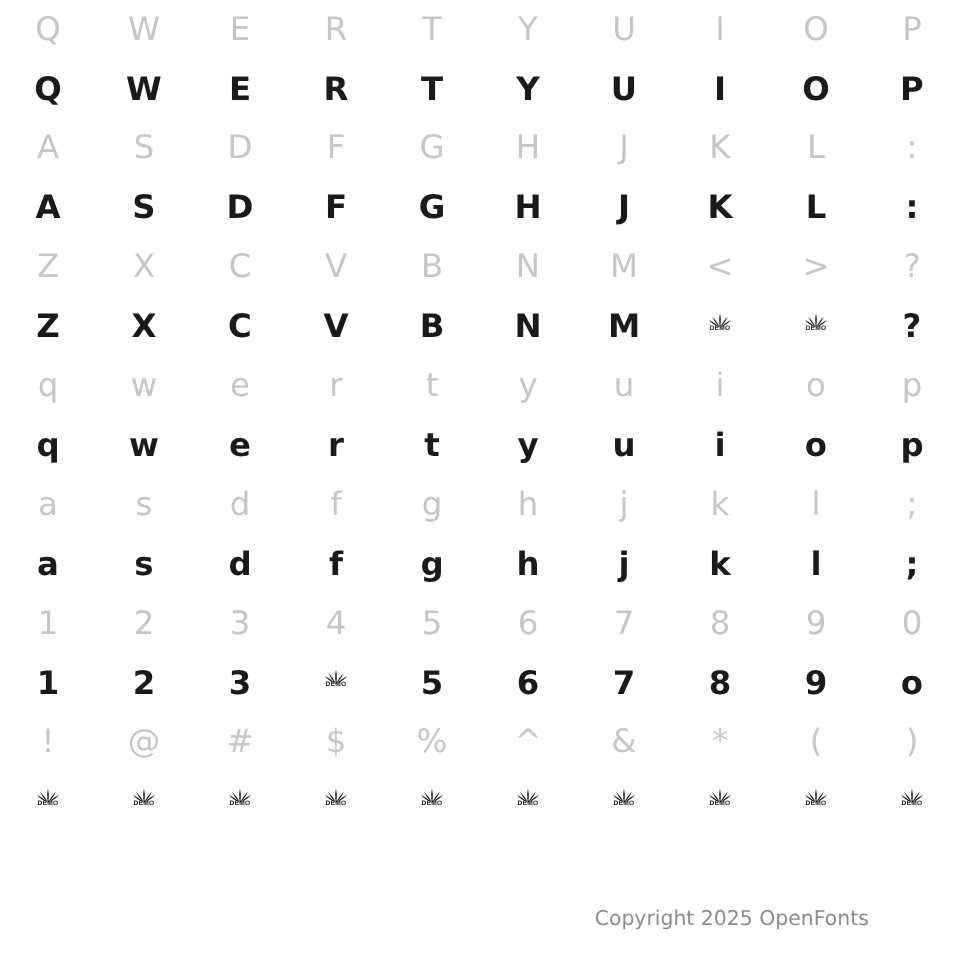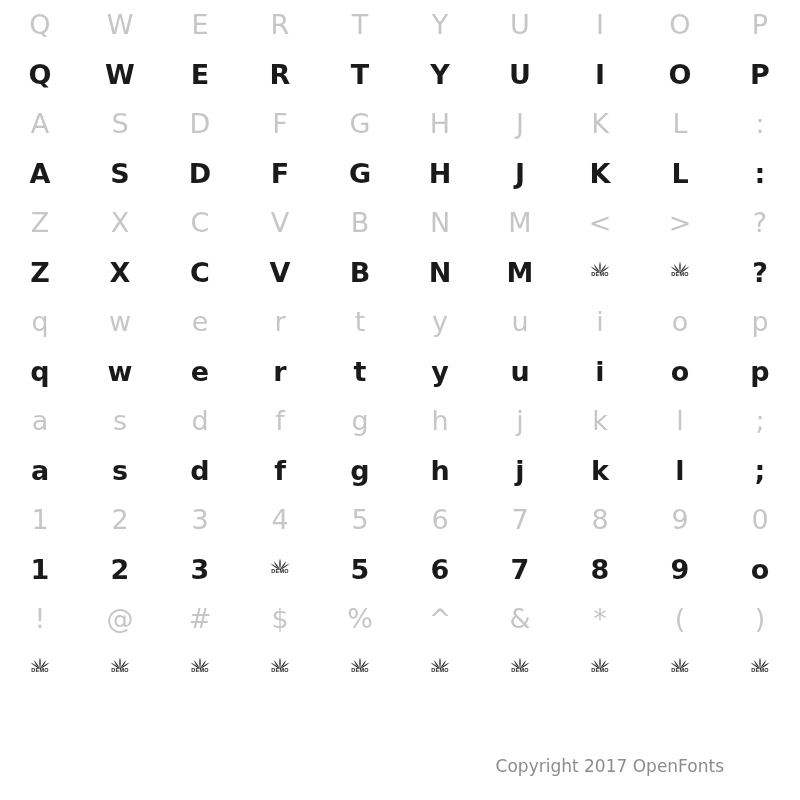--- a/index.html
+++ b/index.html
@@ -390,15 +390,15 @@
               <path d="M11 13 C13.8 10.4 16.0 7.4 17.3 3.9 C14.8 6.4 12.6 9.6 11 13 Z"></path>
               <path d="M11 13 C7.6 11.6 4.4 9.6 1.6 6.6 C5.0 8.2 8.2 10.3 11 13 Z"></path>
               <path d="M11 13 C14.4 11.6 17.6 9.6 20.4 6.6 C17.0 8.2 13.8 10.3 11 13 Z"></path>
             </g>
           </svg>
           <span class="word">DEMO</span>
         </span>
       </div>
     </div>
 
-  <div class="copyright">Copyright 2017 OpenFonts</div>
+  <div class="copyright">Copyright 2025 OpenFonts</div>
 
 </div>
 
 </body></html>

